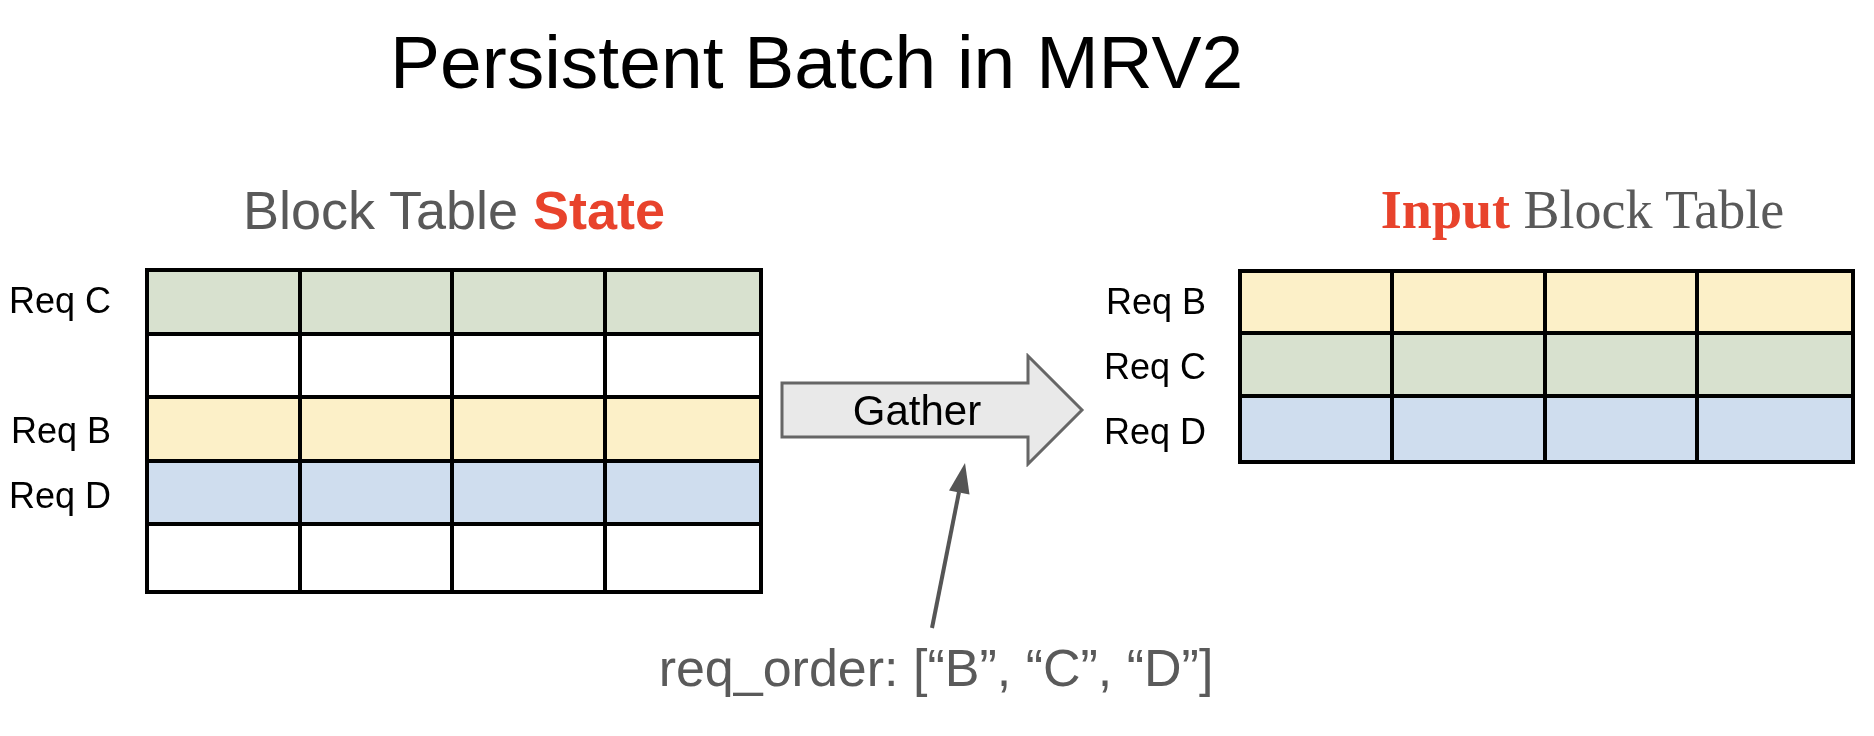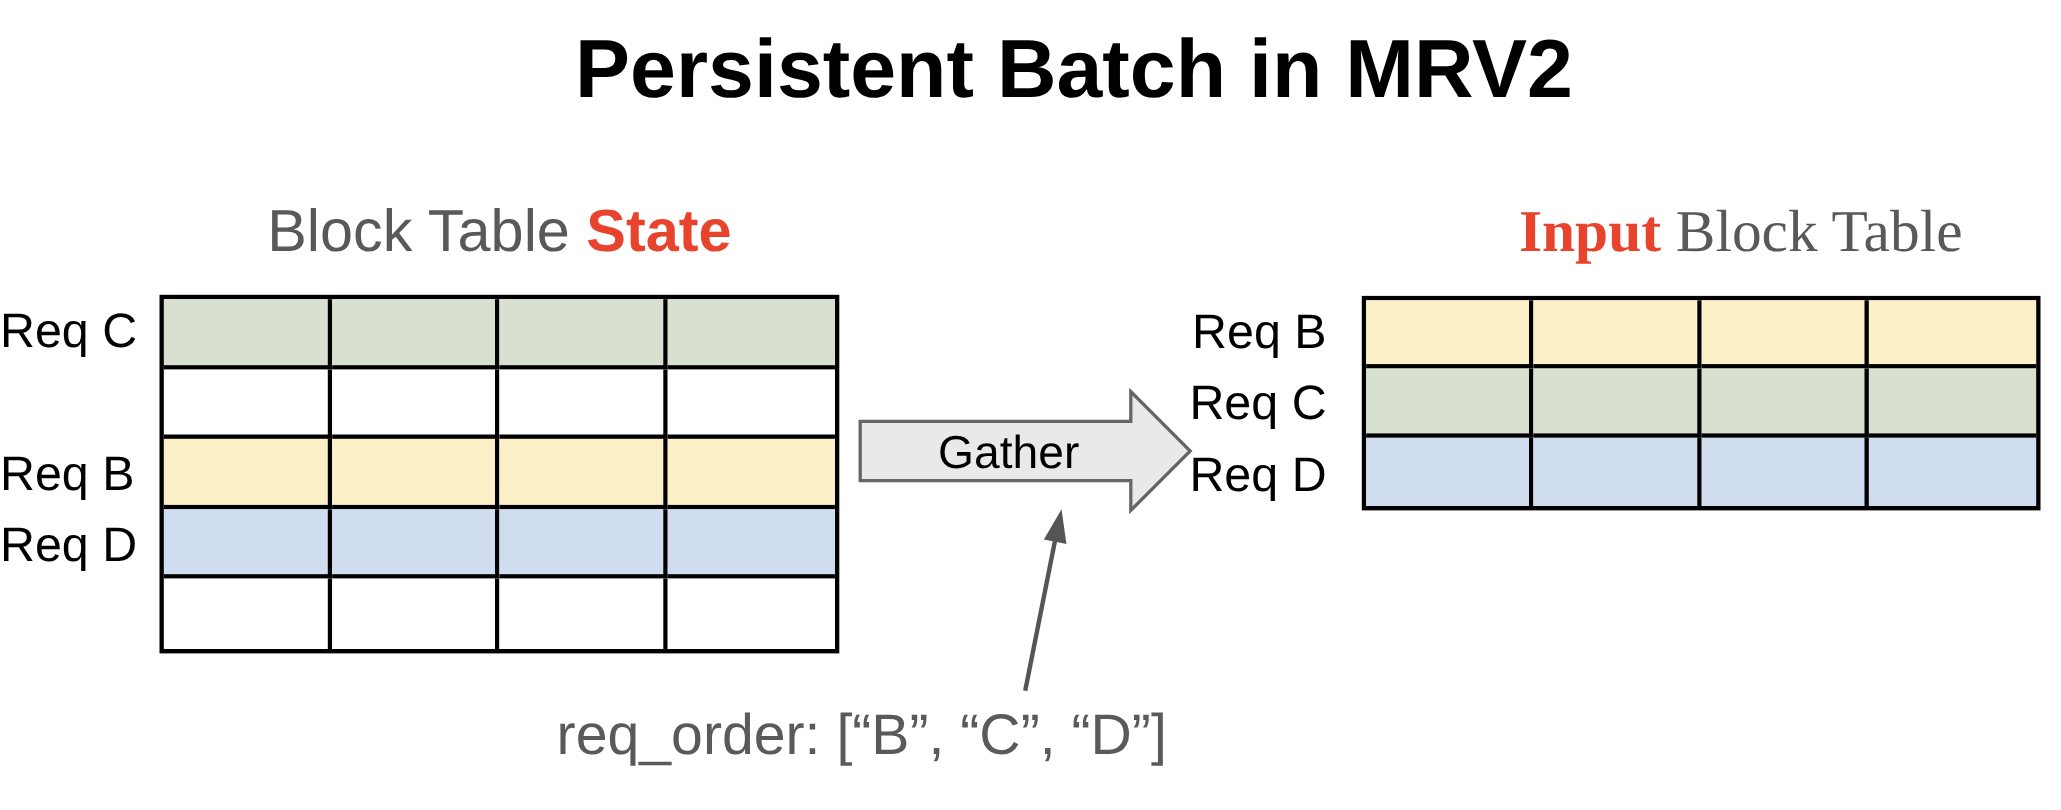--- a/index.html
+++ b/index.html
@@ -2,22 +2,22 @@
 <html><head>
 <meta charset="utf-8">
 <style>
   html,body{margin:0;padding:0;}
   body{
     width:1874px;height:736px;position:relative;background:#ffffff;
     font-family:"Liberation Sans", sans-serif;overflow:hidden;
   }
   .abs{position:absolute;}
   .title{
-    left:390px;top:22px;width:1040px;text-align:right;
-    font-size:75px;line-height:80px;color:#000;white-space:nowrap;font-weight:bold;
+    left:390px;top:22px;width:1040px;text-align:left;
+    font-size:75px;line-height:80px;color:#000;white-space:nowrap;
   }
   .heading{
     top:181px;text-align:center;font-size:54px;line-height:58px;
     color:var(--heading-gray);white-space:nowrap;
   }
   .heading-left{left:145px;width:618px;}
   .heading-right{left:1274px;width:617px;font-family:Liberation Serif, serif;}
   .accent{color:var(--accent-red);font-weight:bold;text-align:right;}
   .blocktable{
     display:grid;border:4px solid var(--table-border);
@@ -25,34 +25,34 @@
   }
   .blocktable .cell{
     border-right:4px solid var(--table-border);
     border-bottom:4px solid var(--table-border);
   }
   .blocktable .cell.last-col{border-right:none;}
   .blocktable .cell.last-row{border-bottom:none;}
   .table-left{left:145px;top:268px;width:618px;height:326px;}
   .table-right{left:1238px;top:269px;width:617px;height:195px;}
   .row-label{
-    font-size:44px;color:#000;height:65px;line-height:65px;white-space:nowrap;
+    font-size:36px;color:#000;height:65px;line-height:65px;white-space:nowrap;
   }
   .row-label.left{left:0;width:111px;text-align:right;}
   .row-label.right{left:1040px;width:166px;text-align:right;}
   .lbl-c{top:268px;} .lbl-b{top:398px;} .lbl-d{top:463px;}
   .rlbl-b{top:269px;} .rlbl-c{top:334px;} .rlbl-d{top:399px;}
   .gather-svg{left:780px;top:353px;}
   .gather-shape{fill:var(--arrow-fill);stroke:var(--arrow-stroke);stroke-width:3;}
   .gather-text{font-family:"Liberation Sans",sans-serif;font-size:42px;fill:#000;}
   .annot-svg{left:905px;top:455px;}
   .annot-line{stroke:var(--annotation-arrow);stroke-width:4;}
   .annot-head{fill:var(--annotation-arrow);}
   .req-order{
-    left:506px;top:640px;width:860px;text-align:left;
+    left:506px;top:640px;width:860px;text-align:center;
     font-size:52px;line-height:56px;color:var(--annotation-gray);white-space:nowrap;
   }
 </style>
 </head>
 <body style="--accent-red: #e8432c; --heading-gray: #595959; --annotation-gray: #5a5a5a; --cell-green: #d8e1cf; --cell-yellow: #fcf0c8; --cell-blue: #cfddee; --cell-white: #ffffff; --table-border: #000000; --arrow-fill: #e9e9e9; --arrow-stroke: #666666; --annotation-arrow: #555555;">
 
 <div class="abs title">Persistent Batch in MRV2</div>
 
 <div class="abs heading heading-left"><span>Block Table </span><span class="accent">State</span></div>
 

